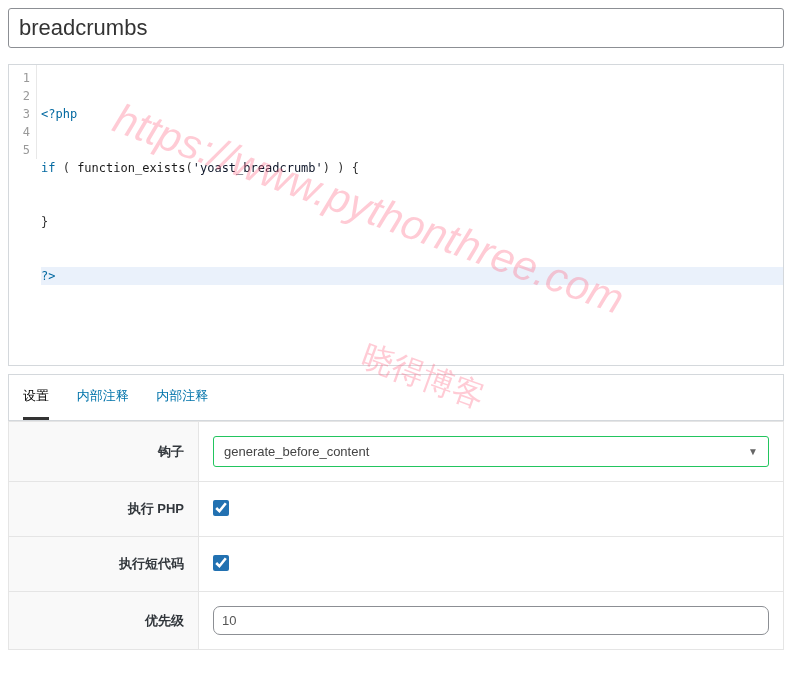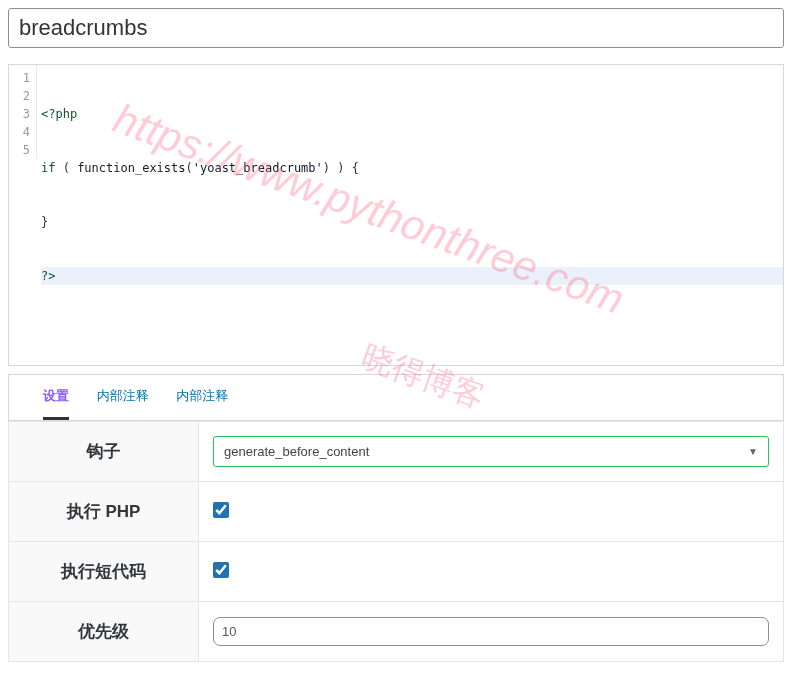--- a/index.html
+++ b/index.html
@@ -3,33 +3,33 @@
 <meta charset="utf-8">
 <style>
 * { box-sizing: border-box; margin: 0; padding: 0; }
 body { font-family: -apple-system, BlinkMacSystemFont, "Segoe UI", Arial, sans-serif; font-size: 13px; color: #32373c; background: #fff; width: 792px; }
 .title-input { width: calc(100% - 16px); margin: 8px; padding: 6px 10px; font-size: 22px; color: #333; border: 1px solid #8c8f94; border-radius: 3px; background: #fff; outline: none; }
 .editor-wrap { margin: 8px 8px 0 8px; border: 1px solid #d4d8dc; position: relative; }
 .gutter { float: left; width: 28px; background: #fff; border-right: 1px solid #e8e8e8; text-align: right; padding: 4px 6px 0 0; font-family: "Consolas", monospace; font-size: 12px; color: #999; line-height: 18px; }
 .code-area { margin-left: 28px; font-family: "Consolas", monospace; font-size: 12px; line-height: 18px; padding: 4px 0 0 4px; min-height: 300px; white-space: pre; }
 .code-row { height: 18px; }
 .code-row.active { background: #eaf1fb; }
-.t-kw { color: #14532d; }
+.t-kw { color: #0369a1; }
 .t-fn { color: #1a1a1a; }
 .t-str { color: #0f172a; }
 .t-p { color: #333; }
 .watermark1 { position: absolute; top: 120px; left: 90px; font-size: 42px; color: rgba(255,105,135,0.35); font-style: italic; transform: rotate(20deg); font-family: Arial, sans-serif; pointer-events: none; }
 .watermark2 { position: absolute; top: 290px; left: 350px; font-size: 32px; color: rgba(255,105,135,0.35); transform: rotate(20deg); pointer-events: none; }
 .tabs { margin: 8px 8px 0 8px; border: 1px solid #d4d8dc; border-bottom: 1px solid #d4d8dc; padding: 12px 14px 0 14px; background: #fff; }
 .tab { display: inline-block; padding: 0 0 12px 0; margin-right: 24px; font-size: 13px; cursor: pointer; }
-.tab.active { color: #8b5cf6; border-bottom: 3px solid #333; font-weight: 700; margin-left: 20px; }
+.tab.active { color: #000000; border-bottom: 3px solid #333; font-weight: 400; }
 .tab.link { color: #0073aa; }
 .form-table { width: calc(100% - 16px); margin: 0 8px; border-collapse: collapse; }
 .form-table tr { border: 1px solid #e5e5e5; }
-.form-table th { background: #f9f9f9; width: 190px; text-align: center; padding: 18px 28px; font-weight: 600; font-size: 17px; vertical-align: middle; border-right: 1px solid #e5e5e5;}
+.form-table th { background: #f9f9f9; width: 190px; text-align: right; padding: 18px 14px; font-weight: 600; font-size: 13px; vertical-align: middle; border-right: 1px solid #e5e5e5;}
 .form-table td { padding: 14px; background: #fff; }
 .select-box { width: 100%; border: 1px solid #22c55e; border-radius: 3px; padding: 7px 10px; font-size: 13px; color: #444; background: #fff; display: flex; justify-content: space-between; align-items: center; cursor: pointer; }
 .caret { color: #666; font-size: 10px; }
 .num-input { width: 100%; border: 1px solid #8c8f94; border-radius: 7px; padding: 6px 8px; font-size: 13px; color: #555; }
 .checkbox { width: 16px; height: 16px; accent-color: #2271b1; cursor: pointer; }
 </style>
 </head>
 <body>
 
 

